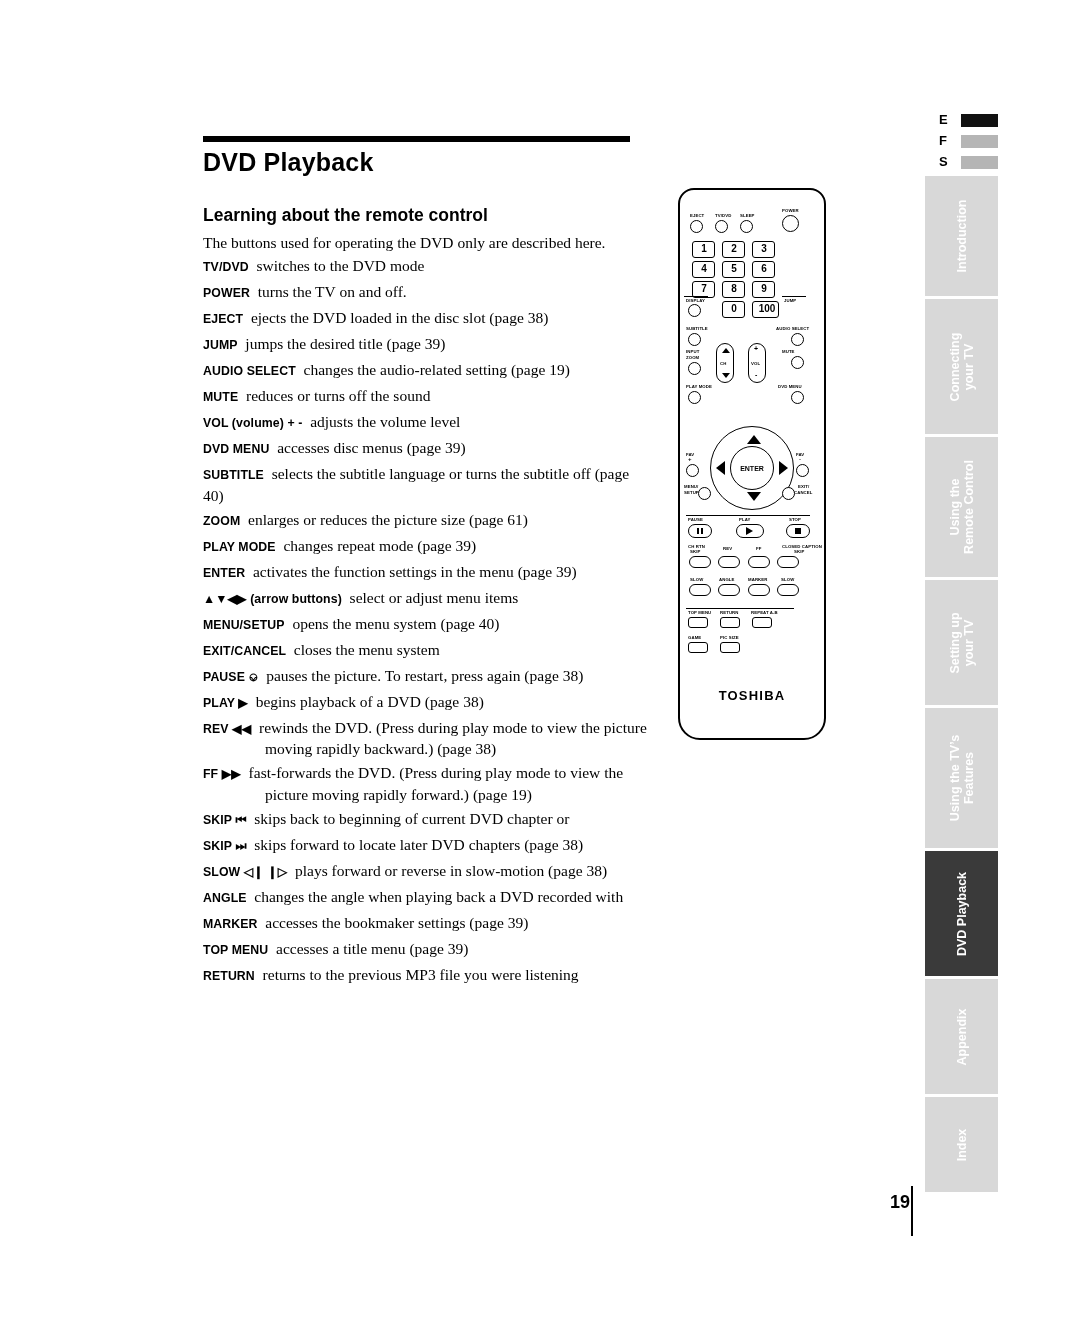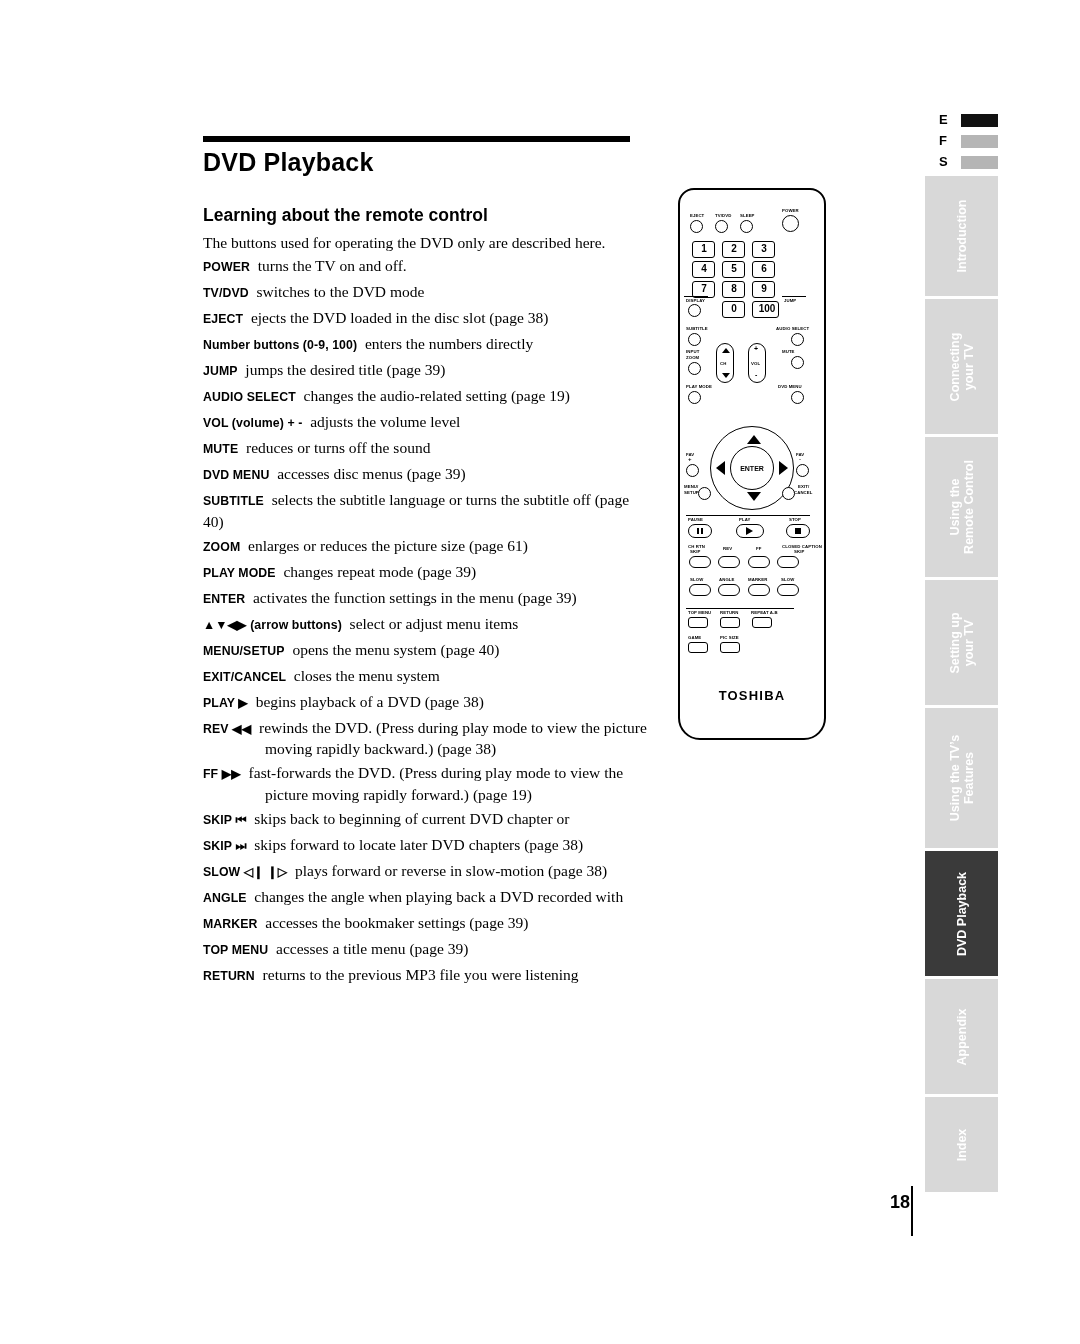--- a/index.html
+++ b/index.html
@@ -256,36 +256,36 @@
 </style>
 </head>
 <body>
 
 <div class="title-rule"></div>
 <div class="page-title">DVD Playback</div>
 <div class="section-title">Learning about the remote control</div>
 <div class="intro">The buttons used for operating the DVD only are described here.</div>
 
 <div class="deflist">
+    <div class="defrow"><span class="k">TV/DVD</span> <span class="d">switches to the DVD mode</span></div>
     <div class="defrow"><span class="k">POWER</span> <span class="d">turns the TV on and off.</span></div>
-    <div class="defrow"><span class="k">TV/DVD</span> <span class="d">switches to the DVD mode</span></div>
     <div class="defrow"><span class="k">EJECT</span> <span class="d">ejects the DVD loaded in the disc slot (page 38)</span></div>
-    <div class="defrow"><span class="k">Number buttons (0-9, 100)</span> <span class="d">enters the numbers directly</span></div>
     <div class="defrow"><span class="k">JUMP</span> <span class="d">jumps the desired title (page 39)</span></div>
     <div class="defrow"><span class="k">AUDIO SELECT</span> <span class="d">changes the audio-related setting (page 19)</span></div>
+    <div class="defrow"><span class="k">MUTE</span> <span class="d">reduces or turns off the sound</span></div>
     <div class="defrow"><span class="k">VOL (volume) + -</span> <span class="d">adjusts the volume level</span></div>
-    <div class="defrow"><span class="k">MUTE</span> <span class="d">reduces or turns off the sound</span></div>
     <div class="defrow"><span class="k">DVD MENU</span> <span class="d">accesses disc menus (page 39)</span></div>
     <div class="defrow"><span class="k">SUBTITLE</span> <span class="d">selects the subtitle language or turns the subtitle off (page 40)</span></div>
     <div class="defrow"><span class="k">ZOOM</span> <span class="d">enlarges or reduces the picture size (page 61)</span></div>
     <div class="defrow"><span class="k">PLAY MODE</span> <span class="d">changes repeat mode (page 39)</span></div>
     <div class="defrow"><span class="k">ENTER</span> <span class="d">activates the function settings in the menu (page 39)</span></div>
     <div class="defrow"><span class="k">▲▼◀▶ (arrow buttons)</span> <span class="d">select or adjust menu items</span></div>
     <div class="defrow"><span class="k">MENU/SETUP</span> <span class="d">opens the menu system (page 40)</span></div>
     <div class="defrow"><span class="k">EXIT/CANCEL</span> <span class="d">closes the menu system</span></div>
+    <div class="defrow"><span class="k">PAUSE ⎉</span> <span class="d">pauses the picture. To restart, press again (page 38)</span></div>
     <div class="defrow"><span class="k">PLAY ▶</span> <span class="d">begins playback of a DVD (page 38)</span></div>
     <div class="defrow"><span class="k">REV ◀◀</span> <span class="d">rewinds the DVD. (Press during play mode to view the picture</span><span class="sub d">moving rapidly backward.) (page 38)</span></div>
     <div class="defrow"><span class="k">FF ▶▶</span> <span class="d">fast-forwards the DVD. (Press during play mode to view the</span><span class="sub d">picture moving rapidly forward.) (page 19)</span></div>
     <div class="defrow"><span class="k">SKIP ⏮</span> <span class="d">skips back to beginning of current DVD chapter or</span></div>
     <div class="defrow"><span class="k">SKIP ⏭</span> <span class="d">skips forward to locate later DVD chapters (page 38)</span></div>
     <div class="defrow"><span class="k">SLOW ◁❙ ❙▷</span> <span class="d">plays forward or reverse in slow-motion (page 38)</span></div>
     <div class="defrow"><span class="k">ANGLE</span> <span class="d">changes the angle when playing back a DVD recorded with</span></div>
     <div class="defrow"><span class="k">MARKER</span> <span class="d">accesses the bookmaker settings (page 39)</span></div>
     <div class="defrow"><span class="k">TOP MENU</span> <span class="d">accesses a title menu (page 39)</span></div>
     <div class="defrow"><span class="k">RETURN</span> <span class="d">returns to the previous MP3 file you were listening</span></div>
@@ -468,13 +468,13 @@
       <div class="tab" style="height: 115px;">
         <span class="tabtext">Appendix</span>
       </div>
       <div class="tab" style="height: 95px;">
         <span class="tabtext">Index</span>
       </div>
     </div>
 </div>
 
 <div class="footer-rule"></div>
-<div class="pagenum">18</div>
+<div class="pagenum">19</div>
 
 </body></html>

